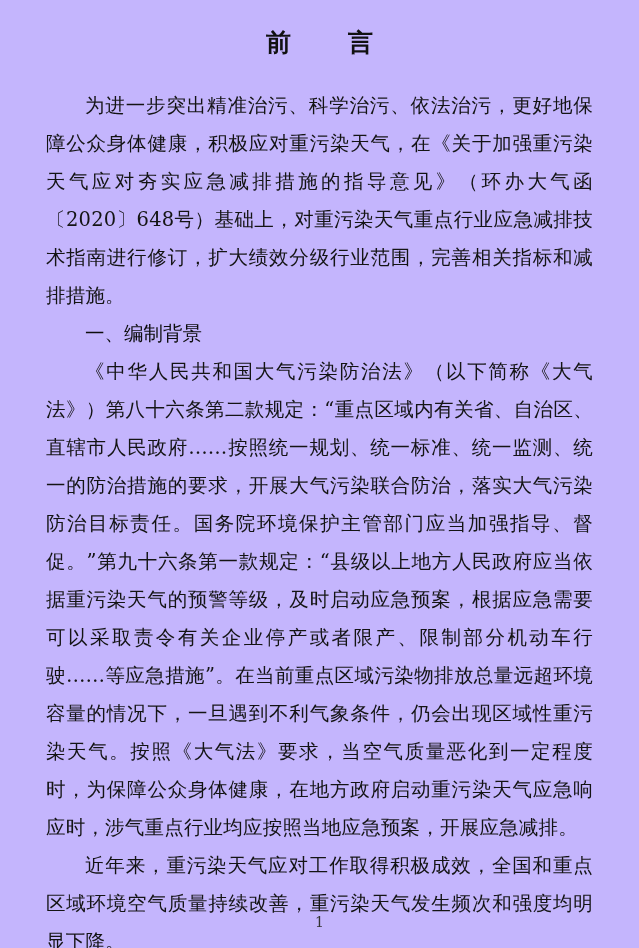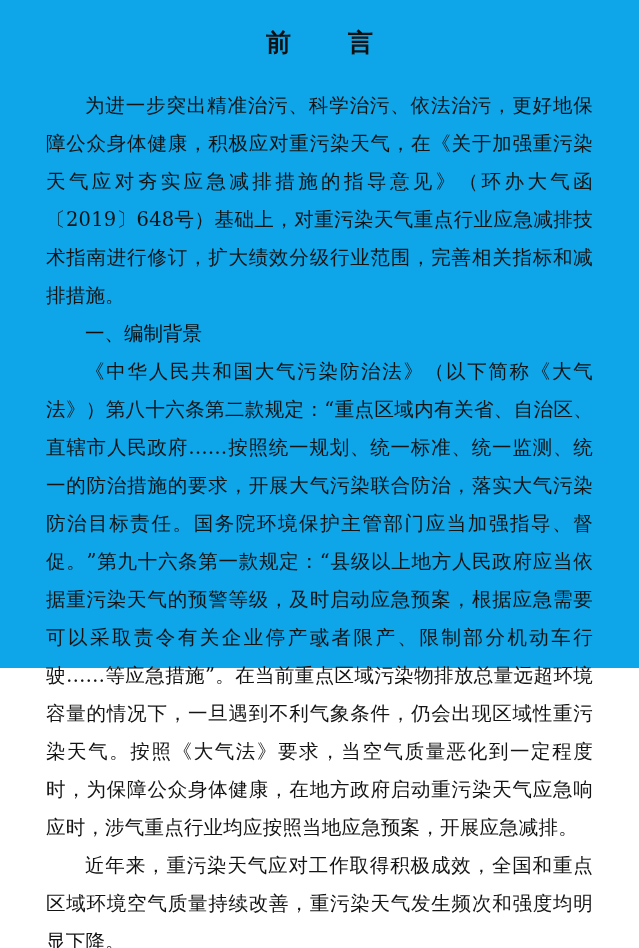--- a/index.html
+++ b/index.html
@@ -10,24 +10,24 @@
   body {
     width: 639px;
     height: 948px;
     overflow: hidden;
     font-family: "DejaVu Serif", "Liberation Serif", serif;
     color: #1a1a1a;
   }
   .page {
     position: relative;
     width: 639px;
-    height: 668px;
+    height: 948px;
     box-sizing: border-box;
     padding: 0 46px;
-    background: #0ea5e9;
+    background: #c4b5fd;
   }
   .doc-title {
     text-align: center;
     font-size: 25px;
     letter-spacing: 16px;
     font-weight: 600;
     padding-top: 26px;
     padding-bottom: 6px;
     color: #111;
     text-indent: 16px;
@@ -65,21 +65,21 @@
   }
 </style>
 </head>
 <body>
 
 <div class="page">
 
   <div class="doc-title">前　言</div>
 
   <div class="body-text">
-    <p class="para">为进一步突出精准治污、科学治污、依法治污，更好地保障公众身体健康，积极应对重污染天气，在《关于加强重污染天气应对夯实应急减排措施的指导意见》（环办大气函〔2019〕648号）基础上，对重污染天气重点行业应急减排技术指南进行修订，扩大绩效分级行业范围，完善相关指标和减排措施。</p>
+    <p class="para">为进一步突出精准治污、科学治污、依法治污，更好地保障公众身体健康，积极应对重污染天气，在《关于加强重污染天气应对夯实应急减排措施的指导意见》（环办大气函〔2020〕648号）基础上，对重污染天气重点行业应急减排技术指南进行修订，扩大绩效分级行业范围，完善相关指标和减排措施。</p>
     <p class="heading">一、编制背景</p>
     <p class="para">《中华人民共和国大气污染防治法》（以下简称《大气法》）第八十六条第二款规定：“重点区域内有关省、自治区、直辖市人民政府……按照统一规划、统一标准、统一监测、统一的防治措施的要求，开展大气污染联合防治，落实大气污染防治目标责任。国务院环境保护主管部门应当加强指导、督促。”第九十六条第一款规定：“县级以上地方人民政府应当依据重污染天气的预警等级，及时启动应急预案，根据应急需要可以采取责令有关企业停产或者限产、限制部分机动车行驶……等应急措施”。在当前重点区域污染物排放总量远超环境容量的情况下，一旦遇到不利气象条件，仍会出现区域性重污染天气。按照《大气法》要求，当空气质量恶化到一定程度时，为保障公众身体健康，在地方政府启动重污染天气应急响应时，涉气重点行业均应按照当地应急预案，开展应急减排。</p>
     <p class="para">近年来，重污染天气应对工作取得积极成效，全国和重点区域环境空气质量持续改善，重污染天气发生频次和强度均明显下降。</p>
   </div>
 
   <div class="page-number">1</div>
 
 </div>
 
 </body></html>

